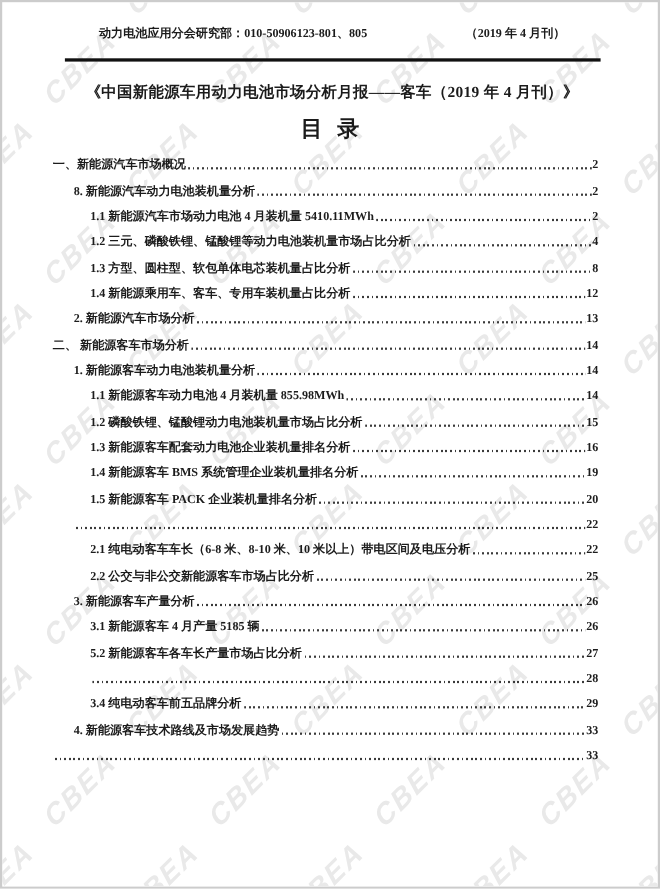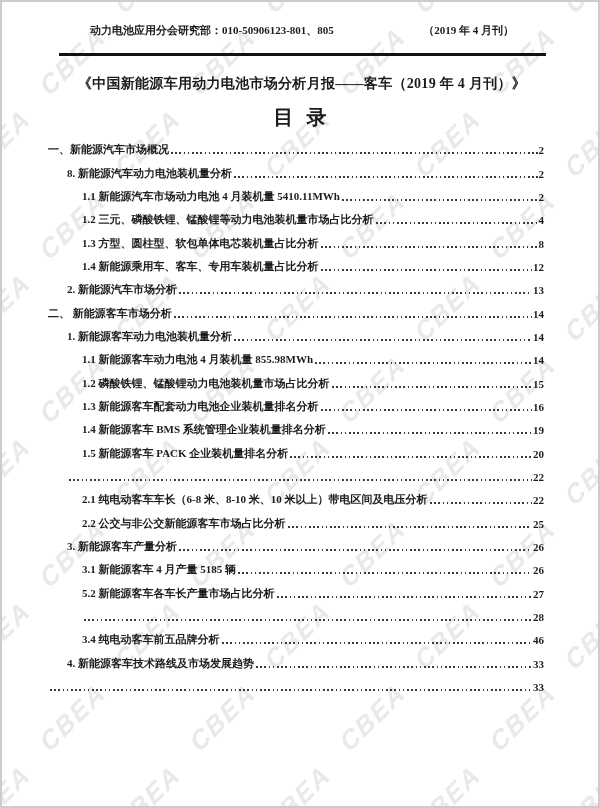--- a/index.html
+++ b/index.html
@@ -228,21 +228,21 @@
           <span class="toc-leader"></span>
           <span class="toc-page">27</span>
         </div>
         <div class="toc-row lv3">
           <span class="toc-leader"></span>
           <span class="toc-page">28</span>
         </div>
         <div class="toc-row lv3">
           <span class="toc-label">3.4 纯电动客车前五品牌分析</span>
           <span class="toc-leader"></span>
-          <span class="toc-page">46</span>
+          <span class="toc-page">29</span>
         </div>
         <div class="toc-row lv2">
           <span class="toc-label">4. 新能源客车技术路线及市场发展趋势</span>
           <span class="toc-leader"></span>
           <span class="toc-page">33</span>
         </div>
         <div class="toc-row lv1">
           <span class="toc-leader"></span>
           <span class="toc-page">33</span>
         </div>

